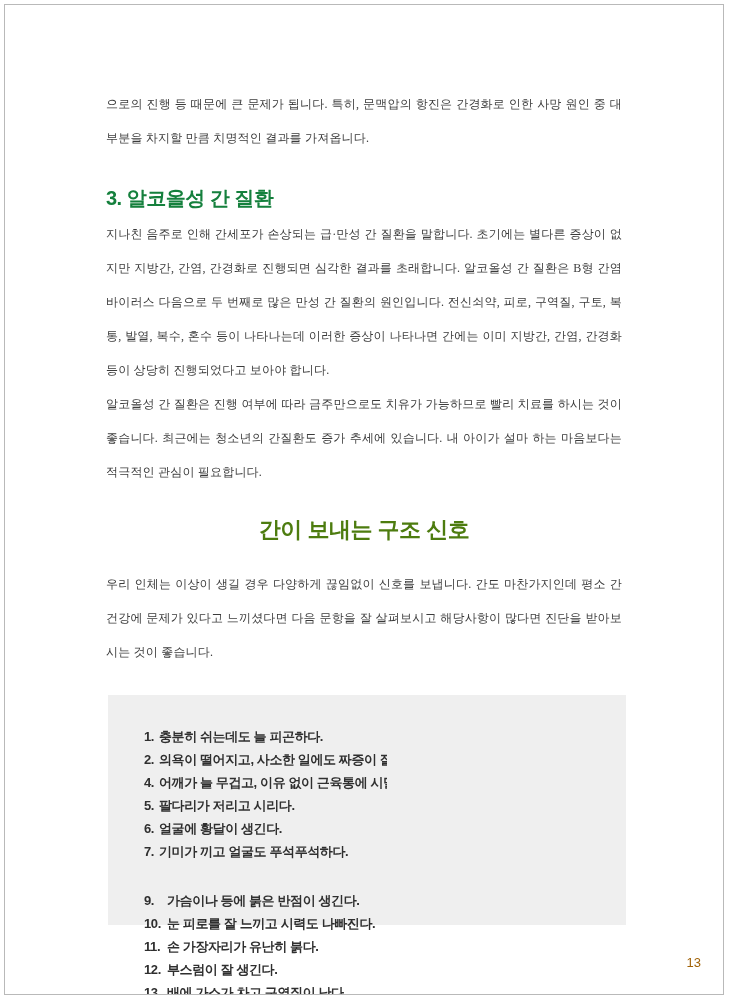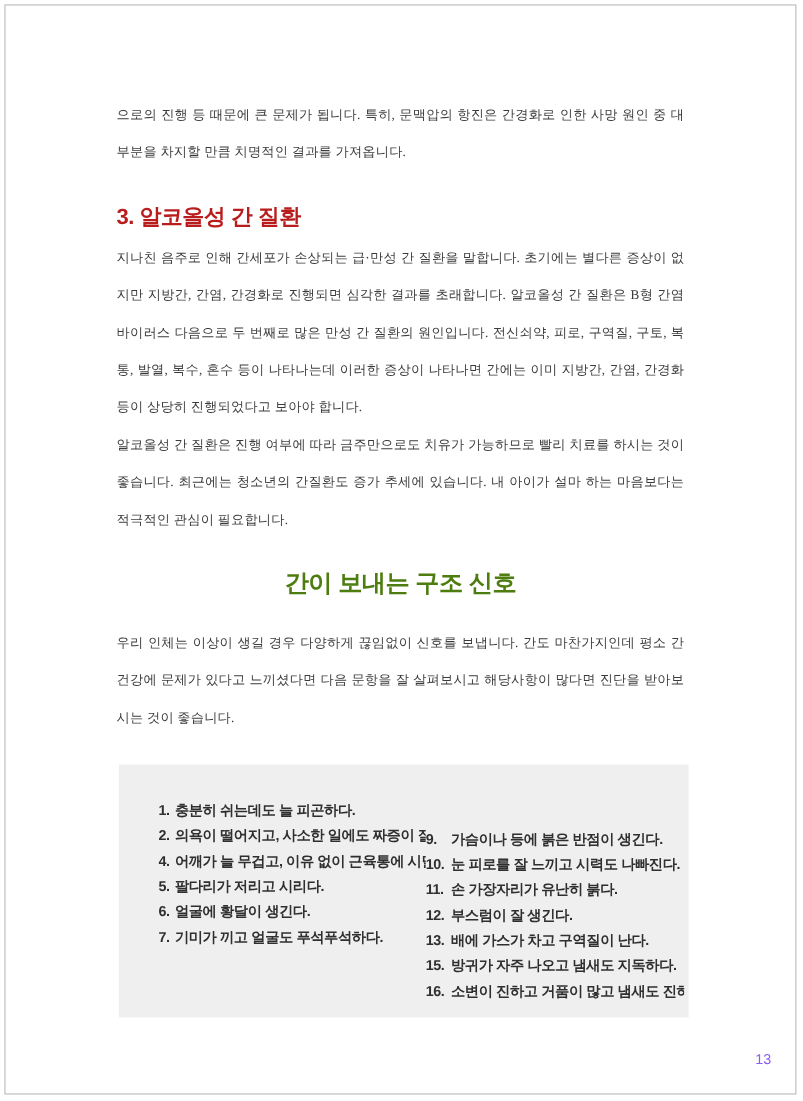--- a/index.html
+++ b/index.html
@@ -31,21 +31,21 @@
     line-height: 34px;
     text-align: justify;
     letter-spacing: 0.2px;
     word-break: normal;
   }
   h2.section-heading {
     margin: 29px 0 5px 0;
     font-family: "Liberation Sans", "DejaVu Sans", sans-serif;
     font-size: 20px;
     font-weight: bold;
-    color: #b91c1c;
+    color: #15803d;
     line-height: 28px;
     letter-spacing: -0.5px;
   }
   .para3 { margin-top: 13px; }
   h1.center-heading {
     margin: 26px 0 22px 0;
     font-family: "Liberation Sans", "DejaVu Sans", sans-serif;
     font-size: 22px;
     font-weight: bold;
     text-align: center;
@@ -53,21 +53,21 @@
     letter-spacing: -0.5px;
   }
   .checklist-panel {
     margin: 26px 0 0 2px;
     width: 518px;
     height: 230px;
     background: #efefef;
     box-sizing: border-box;
     padding: 30px 0 0 36px;
     display: flex;
-    flex-direction: row;
+    flex-direction: column;
   }
   .check-col {
     list-style: none;
     margin: 0;
     padding: 0;
     font-family: "Liberation Sans", "DejaVu Sans", sans-serif;
     font-size: 13px;
     font-weight: bold;
     color: #2f2f2f;
     letter-spacing: -0.4px;
@@ -84,21 +84,21 @@
     display: inline-block;
     min-width: 15px;
   }
   .check-col.right .num { min-width: 23px; }
   .page-number {
     position: absolute;
     right: 22px;
     top: 950px;
     font-family: "Liberation Sans", "DejaVu Sans", sans-serif;
     font-size: 13px;
-    color: #8b5cf6;
+    color: #a16207;
   }
 </style>
 </head>
 <body>
 
 <div class="page">
   <div class="content">
 
     <p class="body-text">으로의 진행 등 때문에 큰 문제가 됩니다. 특히, 문맥압의 항진은 간경화로 인한 사망 원인 중 대부분을 차지할 만큼 치명적인 결과를 가져옵니다.</p>
 

